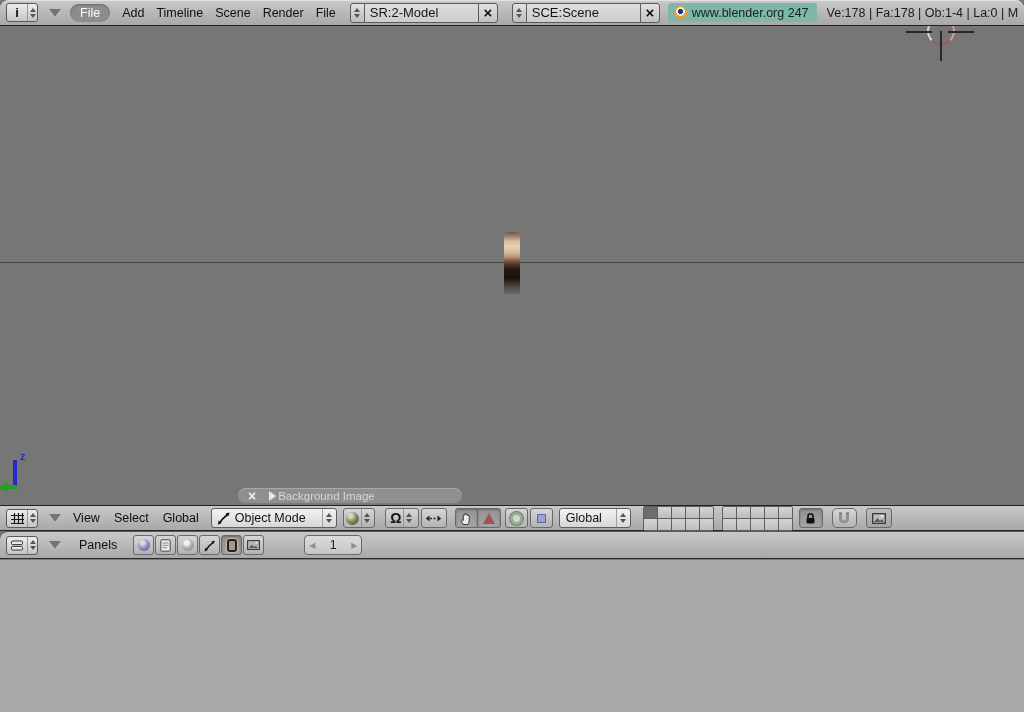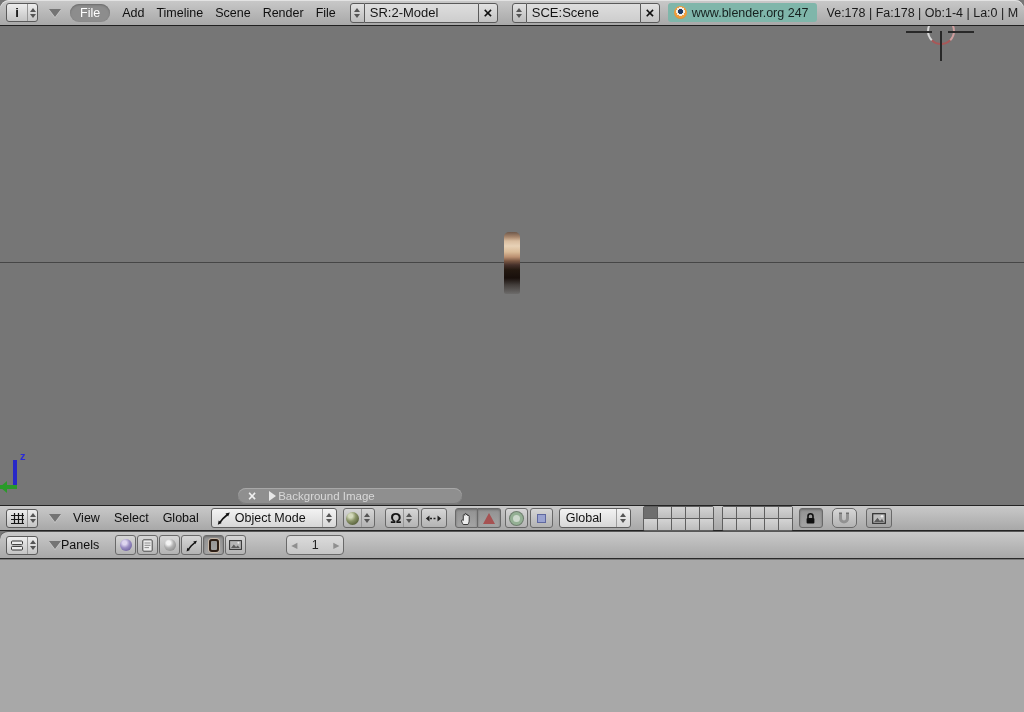--- a/index.html
+++ b/index.html
@@ -69,21 +69,21 @@
   .logic-ball { width:12px; height:12px; border-radius:50%; background:radial-gradient(circle at 38% 32%, #ded5ef 0 2px, #9c8fc4 45%, #584b8c 100%); }
   .shade-ball { width:12px; height:12px; border-radius:50%; background:radial-gradient(circle at 38% 32%, #f3f3f3 0 2px, #b2b2b2 45%, #787878 100%); }
   .edit-square { width:10px; height:13px; border:2px solid #2e1f16; border-radius:3px; box-shadow:0 0 0 1px #c9b9a9; }
   .pbtn { width:21px; }
   .pbtn + .pbtn { margin-left:1px; }
 
   .frame-field { margin-left:40px; width:58px; height:20px; border:1px solid #696969; border-radius:4px; background:linear-gradient(#dbdbdb,#c6c6c6); display:flex; align-items:center; font-size:12.5px; color:#222; }
   .frame-arrow { width:14px; text-align:center; color:#8f8f8f; font-size:8px; }
   .frame-num { flex:1; text-align:center; }
 
-  .panels-label { font-size:12.5px; color:#0f0f0f; }
+  .panels-label { margin-left:18px; font-size:12.5px; color:#0f0f0f; }
   .buttons-body { height:153px; background:#a8a8a8; border-top:1px solid #7a7a7a; }
 </style>
 </head>
 <body>
 
 <div class="app">
 
   <div class="hdr top-header">
     <div class="editor-btn">
       <span class="editor-icon-box">i</span>

